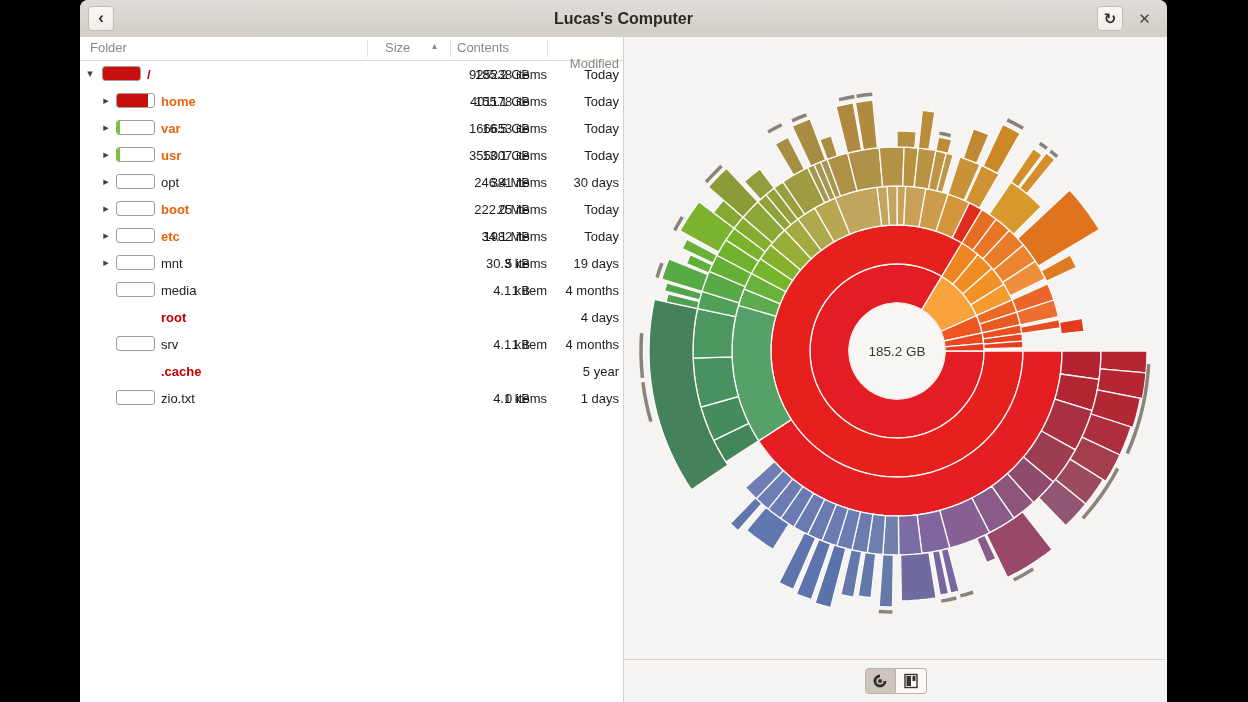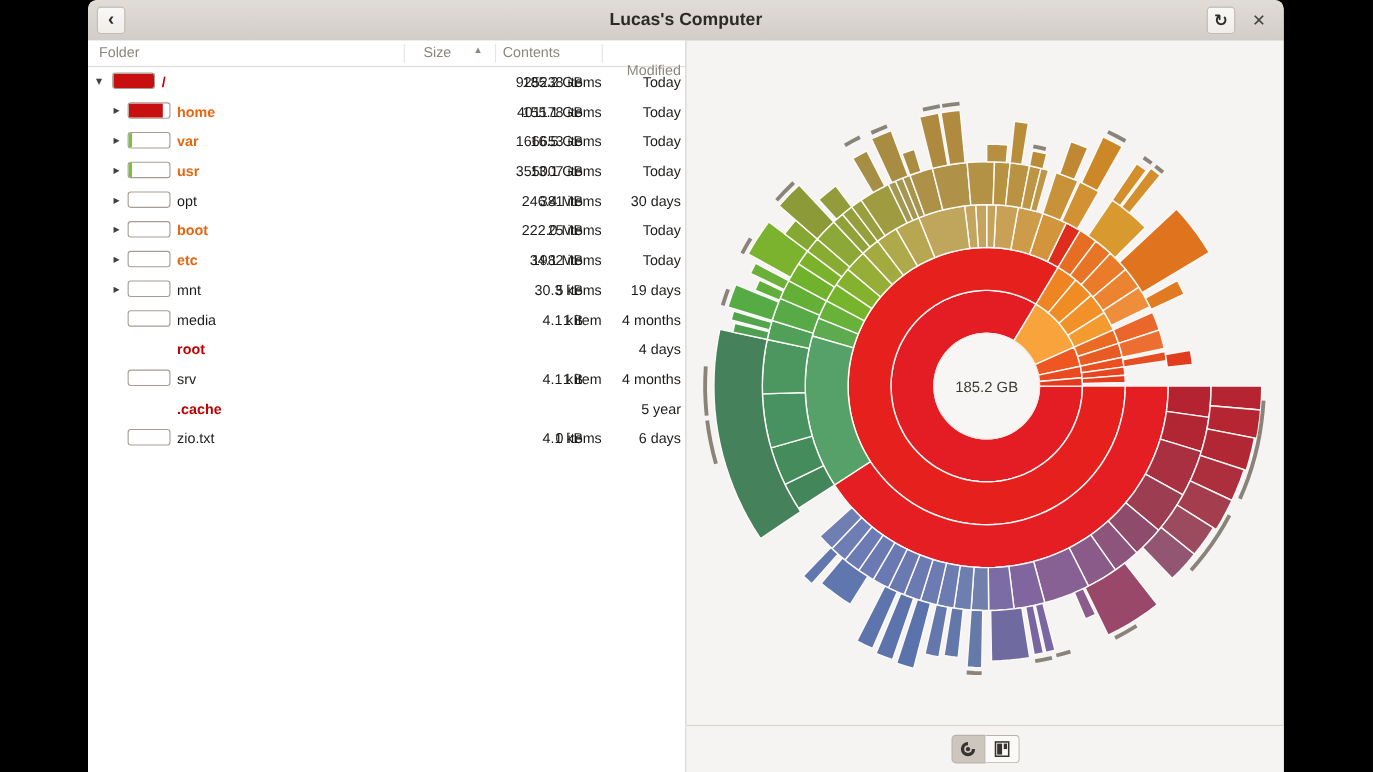--- a/index.html
+++ b/index.html
@@ -196,21 +196,21 @@
             <span class="cval c-contents"></span>
             <span class="cval c-modified">5 year</span>
           </div>
           <div class="row">
             <div class="bar" style="left: 36px;">
               <div class="fill" style="width: 0%; background: rgb(114, 201, 47);"></div>
             </div>
             <span class="fname nm-plain" style="left: 81px;">zio.txt</span>
             <span class="cval c-size">4.1 kB</span>
             <span class="cval c-contents">0 items</span>
-            <span class="cval c-modified">6 days</span>
+            <span class="cval c-modified">1 days</span>
           </div>
         </div>
     </div>
 
     <div id="chartpanel">
       <svg id="chart-svg" width="543" height="622" viewBox="0 0 543 622">
           <path d="M297.7,272.9L297.7,272.9L295.9,271.8L294.1,270.9L292.2,270.0L290.2,269.2L288.3,268.5L286.3,267.9L284.3,267.3L282.2,266.9L280.2,266.5L278.1,266.3L276.0,266.1L274.0,266.0L271.9,266.0L269.8,266.1L267.7,266.3L265.7,266.6L263.6,266.9L261.6,267.4L259.6,267.9L257.6,268.5L255.6,269.3L253.7,270.1L251.8,270.9L249.9,271.9L248.1,272.9L246.4,274.1L244.7,275.2L243.0,276.5L241.4,277.9L239.9,279.3L238.4,280.7L237.0,282.3L235.6,283.9L234.4,285.5L233.2,287.2L232.0,289.0L231.0,290.8L230.0,292.6L229.1,294.5L228.3,296.4L227.6,298.4L227.0,300.4L226.4,302.4L226.0,304.4L225.6,306.4L225.3,308.5L225.1,310.6L225.0,312.7L225.0,314.7L225.1,316.8L225.3,318.9L225.5,321.0L225.9,323.0L226.3,325.1L226.8,327.1L227.4,329.1L228.1,331.0L228.9,333.0L229.8,334.9L230.7,336.7L231.7,338.5L232.8,340.3L234.0,342.0L235.3,343.7L236.6,345.3L238.0,346.8L239.5,348.3L241.0,349.8L242.6,351.1L244.2,352.4L245.9,353.6L247.6,354.8L249.4,355.8L251.3,356.8L253.1,357.7L255.1,358.5L257.0,359.3L259.0,359.9L261.0,360.5L263.0,361.0L265.1,361.3L267.1,361.6L269.2,361.9L271.3,362.0L273.4,362.0L275.5,361.9L277.5,361.8L279.6,361.5L281.7,361.2L283.7,360.8L285.7,360.3L287.7,359.7L289.7,359.0L291.6,358.2L293.5,357.4L295.4,356.5L297.2,355.4L299.0,354.4L300.7,353.2L302.4,351.9L304.0,350.6L305.6,349.3L307.1,347.8L308.5,346.3L309.9,344.7L311.2,343.1L312.4,341.4L313.6,339.7L314.6,337.9L315.6,336.1L316.5,334.2L317.4,332.3L318.1,330.3L318.8,328.4L319.4,326.4L319.9,324.3L320.3,322.3L320.6,320.2L320.8,318.2L321.0,316.1L321.0,314.0L360.0,314.0L360.0,314.0L359.9,317.8L359.7,321.5L359.3,325.3L358.7,329.0L358.0,332.7L357.1,336.4L356.0,340.0L354.8,343.6L353.4,347.1L351.9,350.6L350.3,354.0L348.5,357.3L346.5,360.5L344.4,363.7L342.2,366.7L339.8,369.7L337.4,372.5L334.8,375.3L332.0,377.9L329.2,380.4L326.3,382.8L323.2,385.0L320.1,387.1L316.9,389.1L313.6,391.0L310.2,392.6L306.8,394.2L303.3,395.6L299.7,396.8L296.1,397.9L292.4,398.8L288.7,399.6L285.0,400.2L281.2,400.6L277.5,400.9L273.7,401.0L269.9,400.9L266.1,400.7L262.4,400.3L258.6,399.8L254.9,399.1L251.2,398.2L247.6,397.2L244.0,396.0L240.5,394.7L237.0,393.2L233.6,391.6L230.3,389.8L227.0,387.9L223.9,385.8L220.8,383.6L217.8,381.3L215.0,378.8L212.2,376.2L209.6,373.5L207.0,370.7L204.6,367.8L202.4,364.8L200.2,361.7L198.2,358.5L196.4,355.2L194.7,351.8L193.1,348.4L191.7,344.9L190.4,341.3L189.3,337.7L188.3,334.1L187.6,330.4L186.9,326.6L186.5,322.9L186.2,319.1L186.0,315.4L186.0,311.6L186.2,307.8L186.6,304.0L187.1,300.3L187.8,296.6L188.6,292.9L189.6,289.3L190.7,285.7L192.1,282.1L193.5,278.6L195.1,275.2L196.9,271.9L198.8,268.6L200.8,265.4L203.0,262.3L205.3,259.4L207.7,256.5L210.3,253.7L213.0,251.0L215.8,248.5L218.7,246.1L221.7,243.8L224.8,241.6L227.9,239.6L231.2,237.7L234.6,235.9L238.0,234.4L241.5,232.9L245.0,231.6L248.6,230.5L252.3,229.5L256.0,228.7L259.7,228.0L263.4,227.5L267.2,227.2L271.0,227.0L274.7,227.0L278.5,227.2L282.3,227.5L286.0,228.0L289.7,228.6L293.4,229.4L297.1,230.4L300.7,231.5L304.2,232.8L307.7,234.2L311.2,235.8L314.5,237.6L317.8,239.4Z" fill="#e41c23" stroke="#fbfaf8" stroke-width="1.3" stroke-linejoin="round"></path>
           <path d="M316.9,294.5L316.9,294.5L316.0,292.6L315.0,290.7L313.9,288.9L312.8,287.2L311.6,285.4L310.3,283.8L308.9,282.2L307.5,280.7L306.0,279.2L304.5,277.8L302.9,276.4L301.2,275.2L299.5,274.0L297.7,272.9L317.8,239.4L317.8,239.4L321.0,241.5L324.1,243.6L327.2,245.9L330.1,248.3L332.9,250.9L335.6,253.6L338.2,256.4L340.6,259.2L342.9,262.3L345.1,265.4L347.2,268.5L349.1,271.8L350.9,275.2L352.5,278.6Z" fill="#f8a33b" stroke="#fbfaf8" stroke-width="1.3" stroke-linejoin="round"></path>
           <path d="M320.0,304.0L320.0,304.0L319.5,302.1L319.0,300.1L318.3,298.2L317.6,296.3L316.9,294.5L352.5,278.6L352.5,278.6L353.9,282.0L355.2,285.4L356.3,288.9L357.3,292.4L358.1,295.9Z" fill="#ef5722" stroke="#fbfaf8" stroke-width="1.3" stroke-linejoin="round"></path>
           <path d="M320.8,309.8L320.8,309.8L320.6,307.9L320.3,305.9L320.0,304.0L358.1,295.9L358.1,295.9L358.8,299.4L359.3,302.9L359.7,306.4Z" fill="#e94a20" stroke="#fbfaf8" stroke-width="1.3" stroke-linejoin="round"></path>

